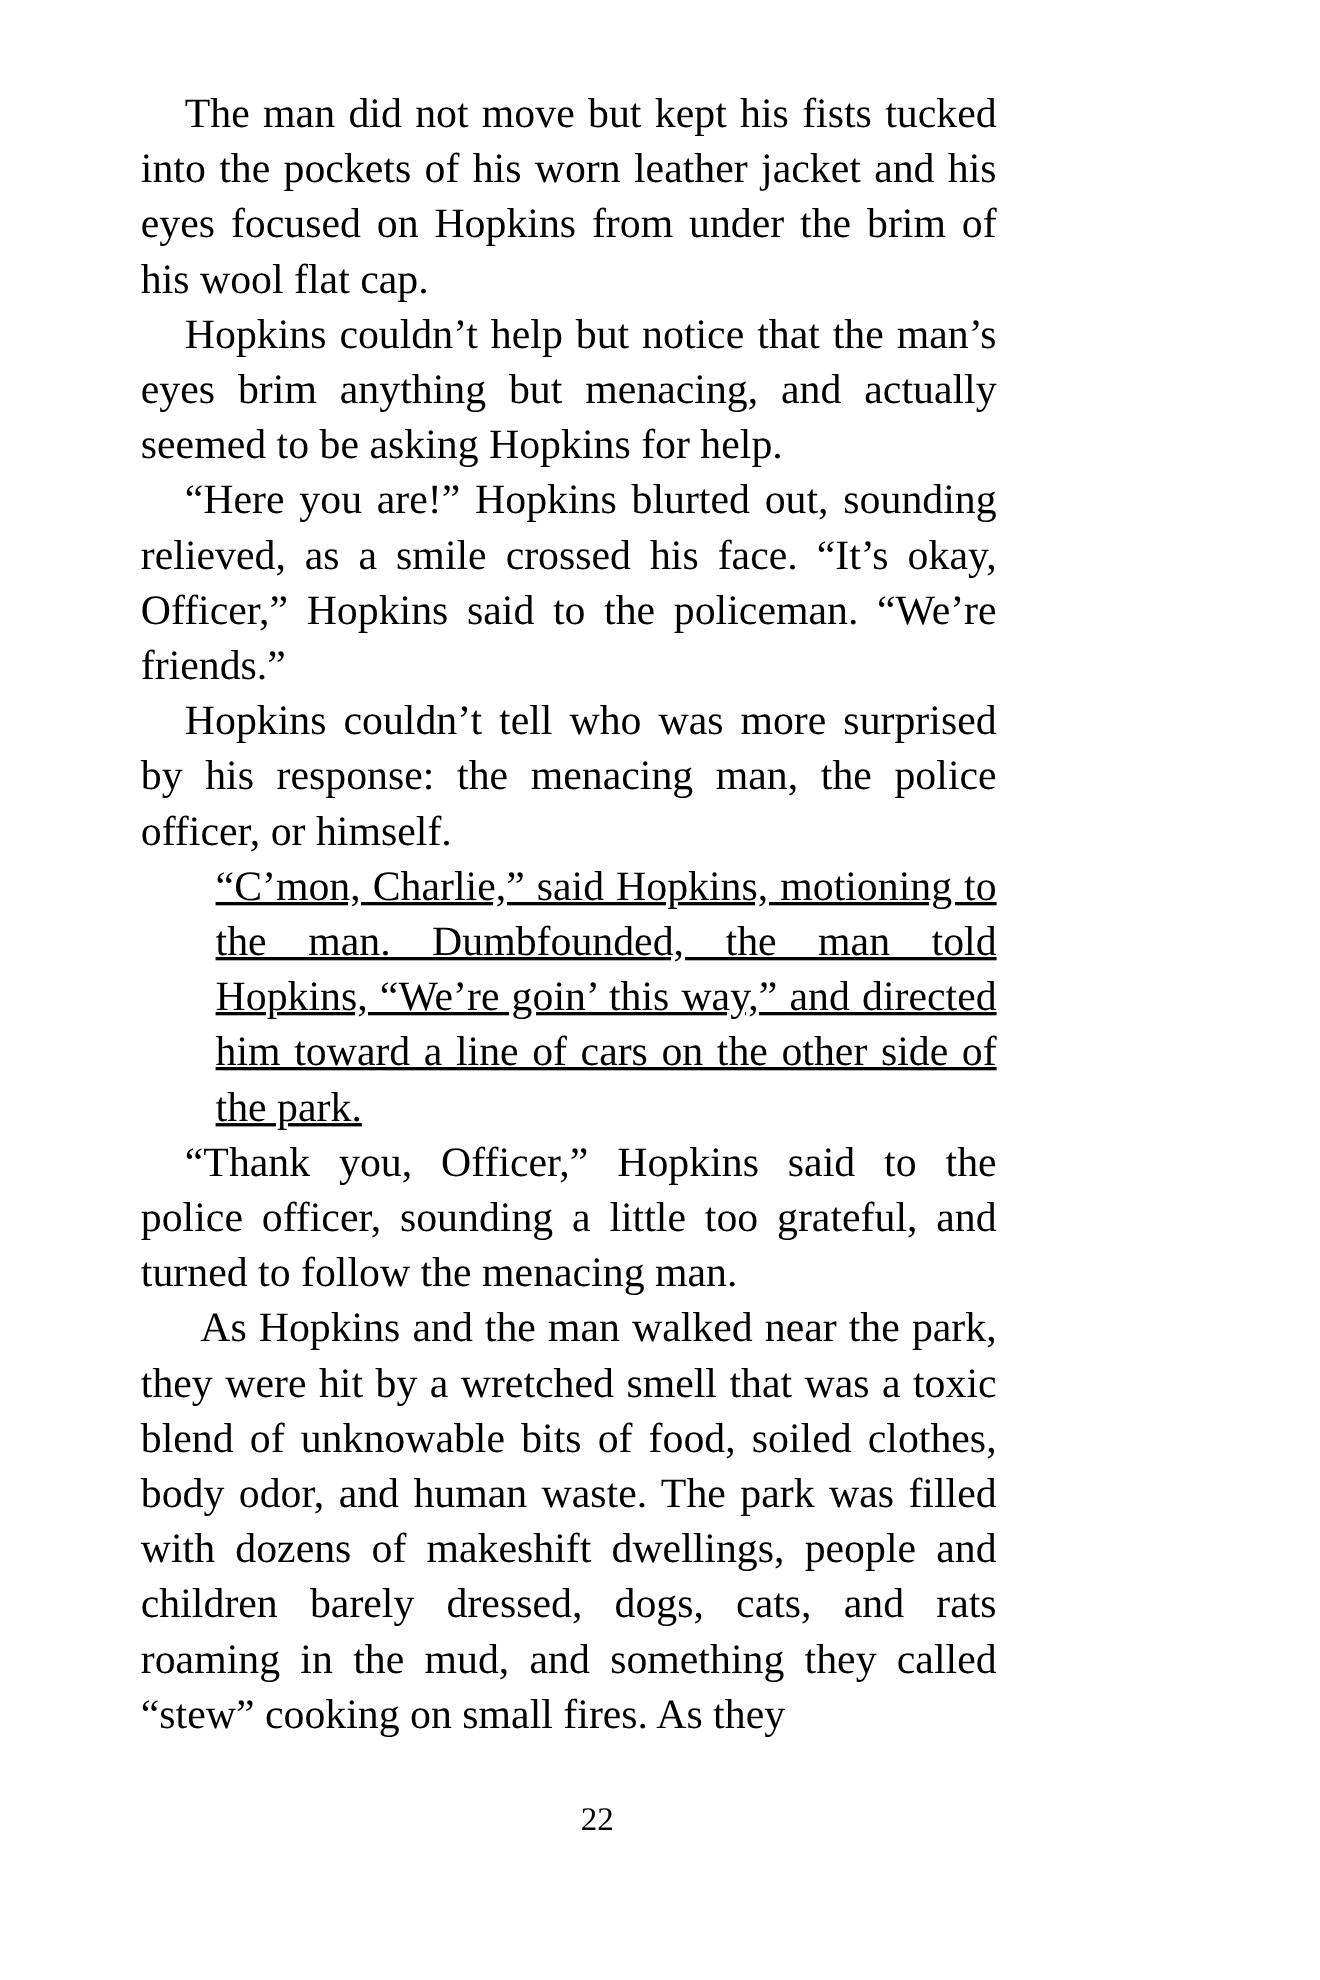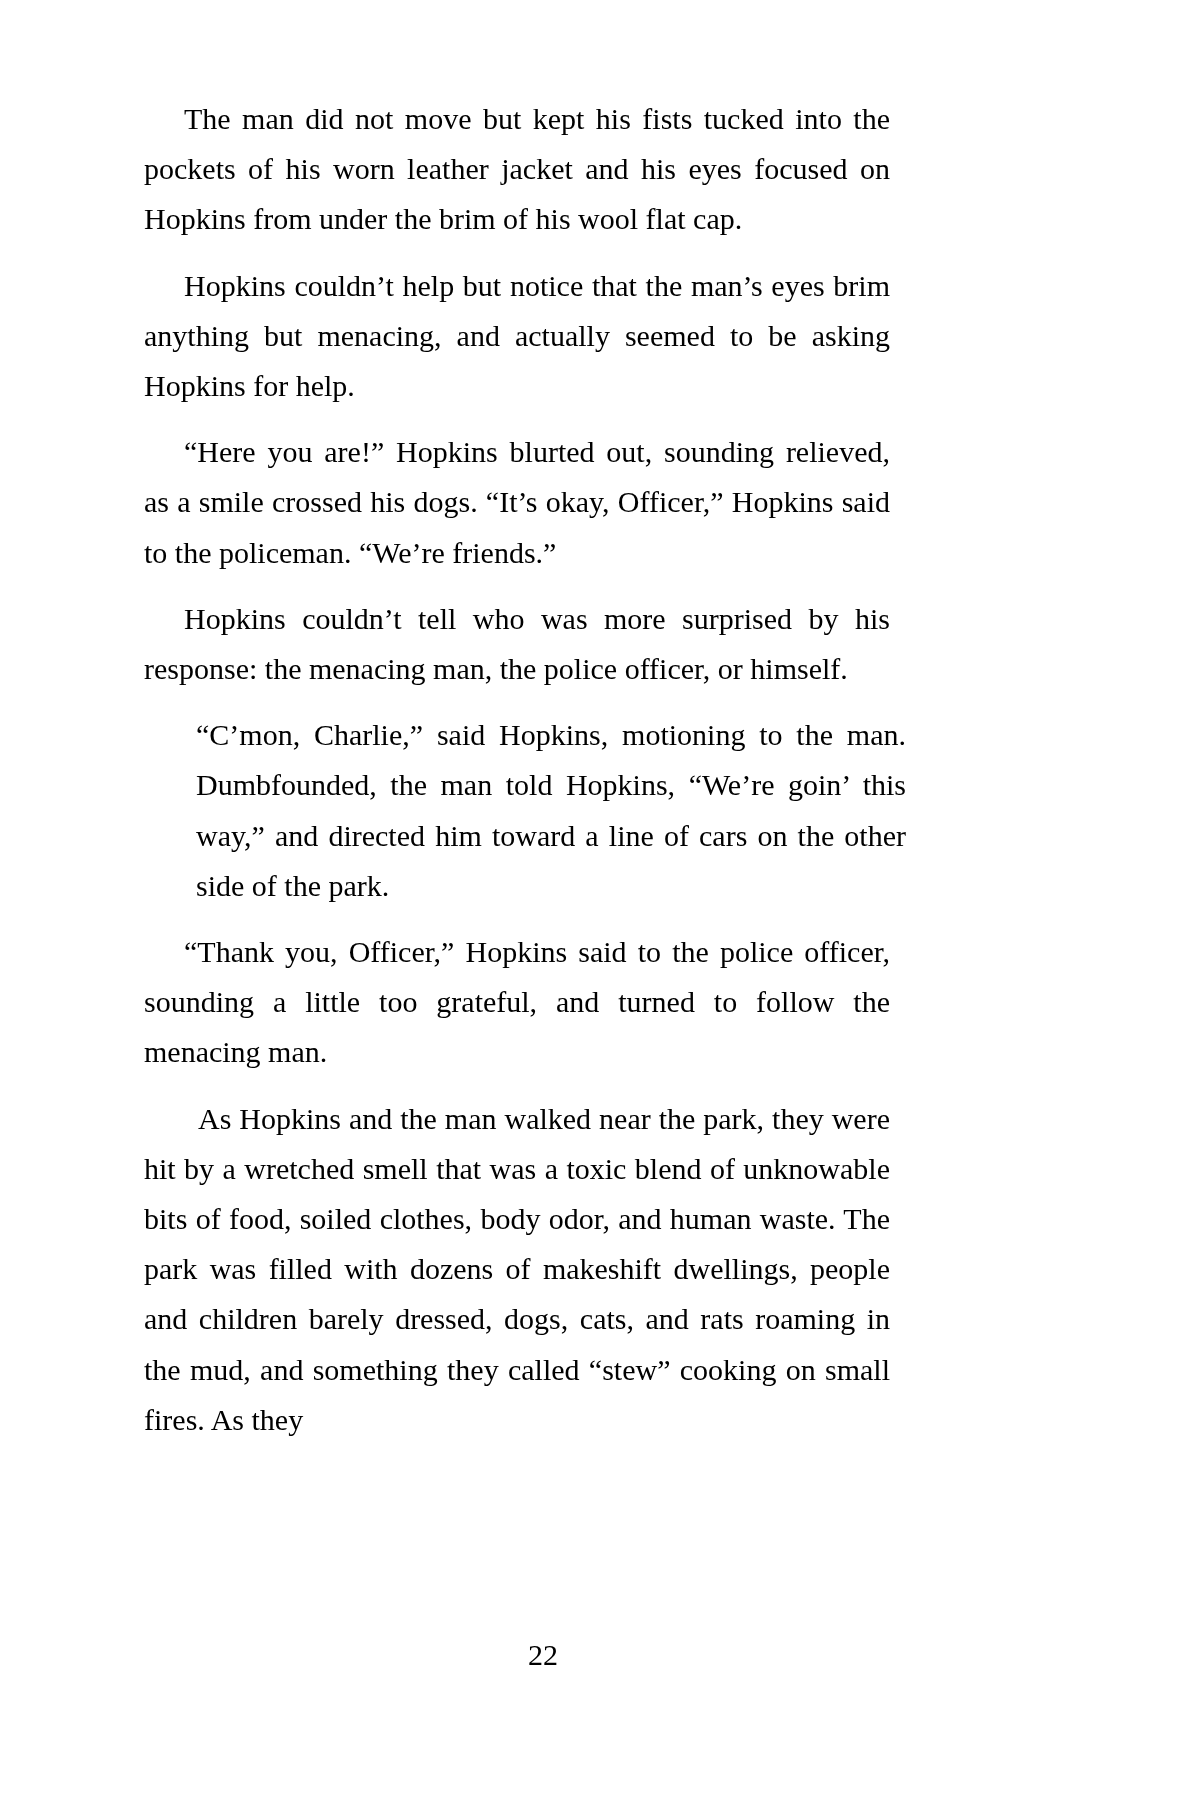--- a/index.html
+++ b/index.html
@@ -28,37 +28,38 @@
   }
 
   #text-column {
     position: absolute;
     left: 128px;
     top: 78px;
     width: 778px;
   }
 
   p.para {
-    margin: 16px;
+    margin: 0;
     padding: 0;
-    font-size: 30px;
+    font-size: 38px;
     line-height: 50.2px;
     text-align: justify;
     text-justify: inter-word;
     text-indent: 40px;
     hyphens: none;
     -webkit-hyphens: none;
     word-spacing: 0px;
   }
 
   
   p.para.block-indent {
     margin-left: 68px;
     width: 710px;
     text-indent: 0px;
+    text-decoration: underline;
   }
 
   
   p.para.wide-indent {
     text-indent: 54px;
   }
 
   #page-number-wrap {
     position: absolute;
     left: 128px;
@@ -78,21 +79,21 @@
 <div id="page">
 
   <div id="text-column">
 
     <p class="para">The man did not move but kept his fists tucked into the pockets of his worn leather jacket and his eyes focused on Hopkins from under the brim of his wool flat cap.</p>
 
 
     <p class="para">Hopkins couldn’t help but notice that the man’s eyes brim anything but menacing, and actually seemed to be asking Hopkins for help.</p>
 
 
-    <p class="para">“Here you are!” Hopkins blurted out, sounding relieved, as a smile crossed his dogs.  “It’s okay, Officer,” Hopkins said to the policeman.  “We’re friends.”</p>
+    <p class="para">“Here you are!” Hopkins blurted out, sounding relieved, as a smile crossed his face.  “It’s okay, Officer,” Hopkins said to the policeman.  “We’re friends.”</p>
 
     <p class="para">Hopkins couldn’t tell who was more surprised by his response: the menacing man, the police officer, or himself.</p>
 
     <p class="para block-indent">“C’mon, Charlie,” said Hopkins, motioning to the man.  Dumbfounded, the man told Hopkins, “We’re goin’ this way,” and directed him toward a line of cars on the other side of the park.</p>
 
     <p class="para">“Thank you, Officer,” Hopkins said to the police officer, sounding a little too grateful, and turned to follow the menacing man.</p>
 
     <p class="para wide-indent">As Hopkins and the man walked near the park, they were hit by a wretched smell that was a toxic blend of unknowable bits of food, soiled clothes, body odor, and human waste.  The park was filled with dozens of makeshift dwellings, people and children barely dressed, dogs, cats, and rats roaming in the mud, and something they called “stew” cooking on small fires.  As they</p>
 
   </div>

